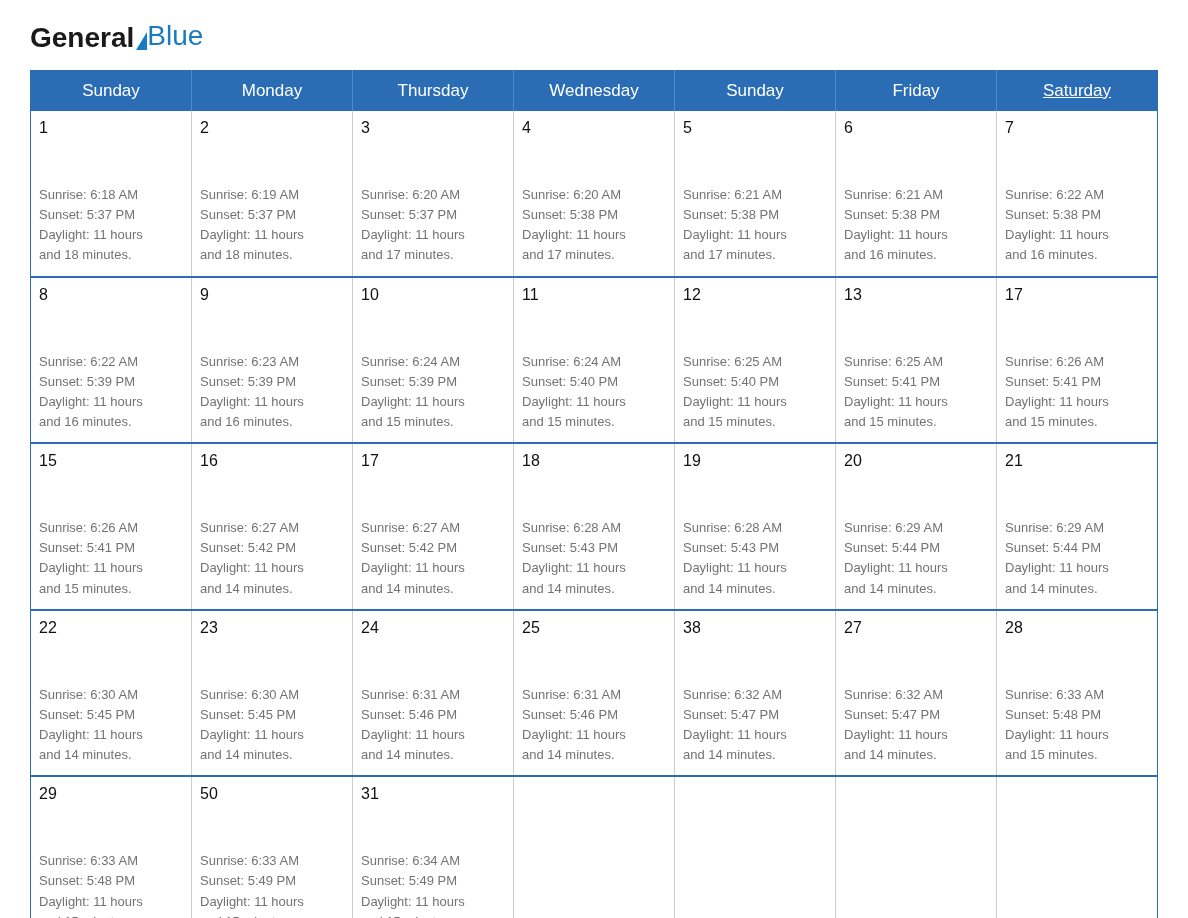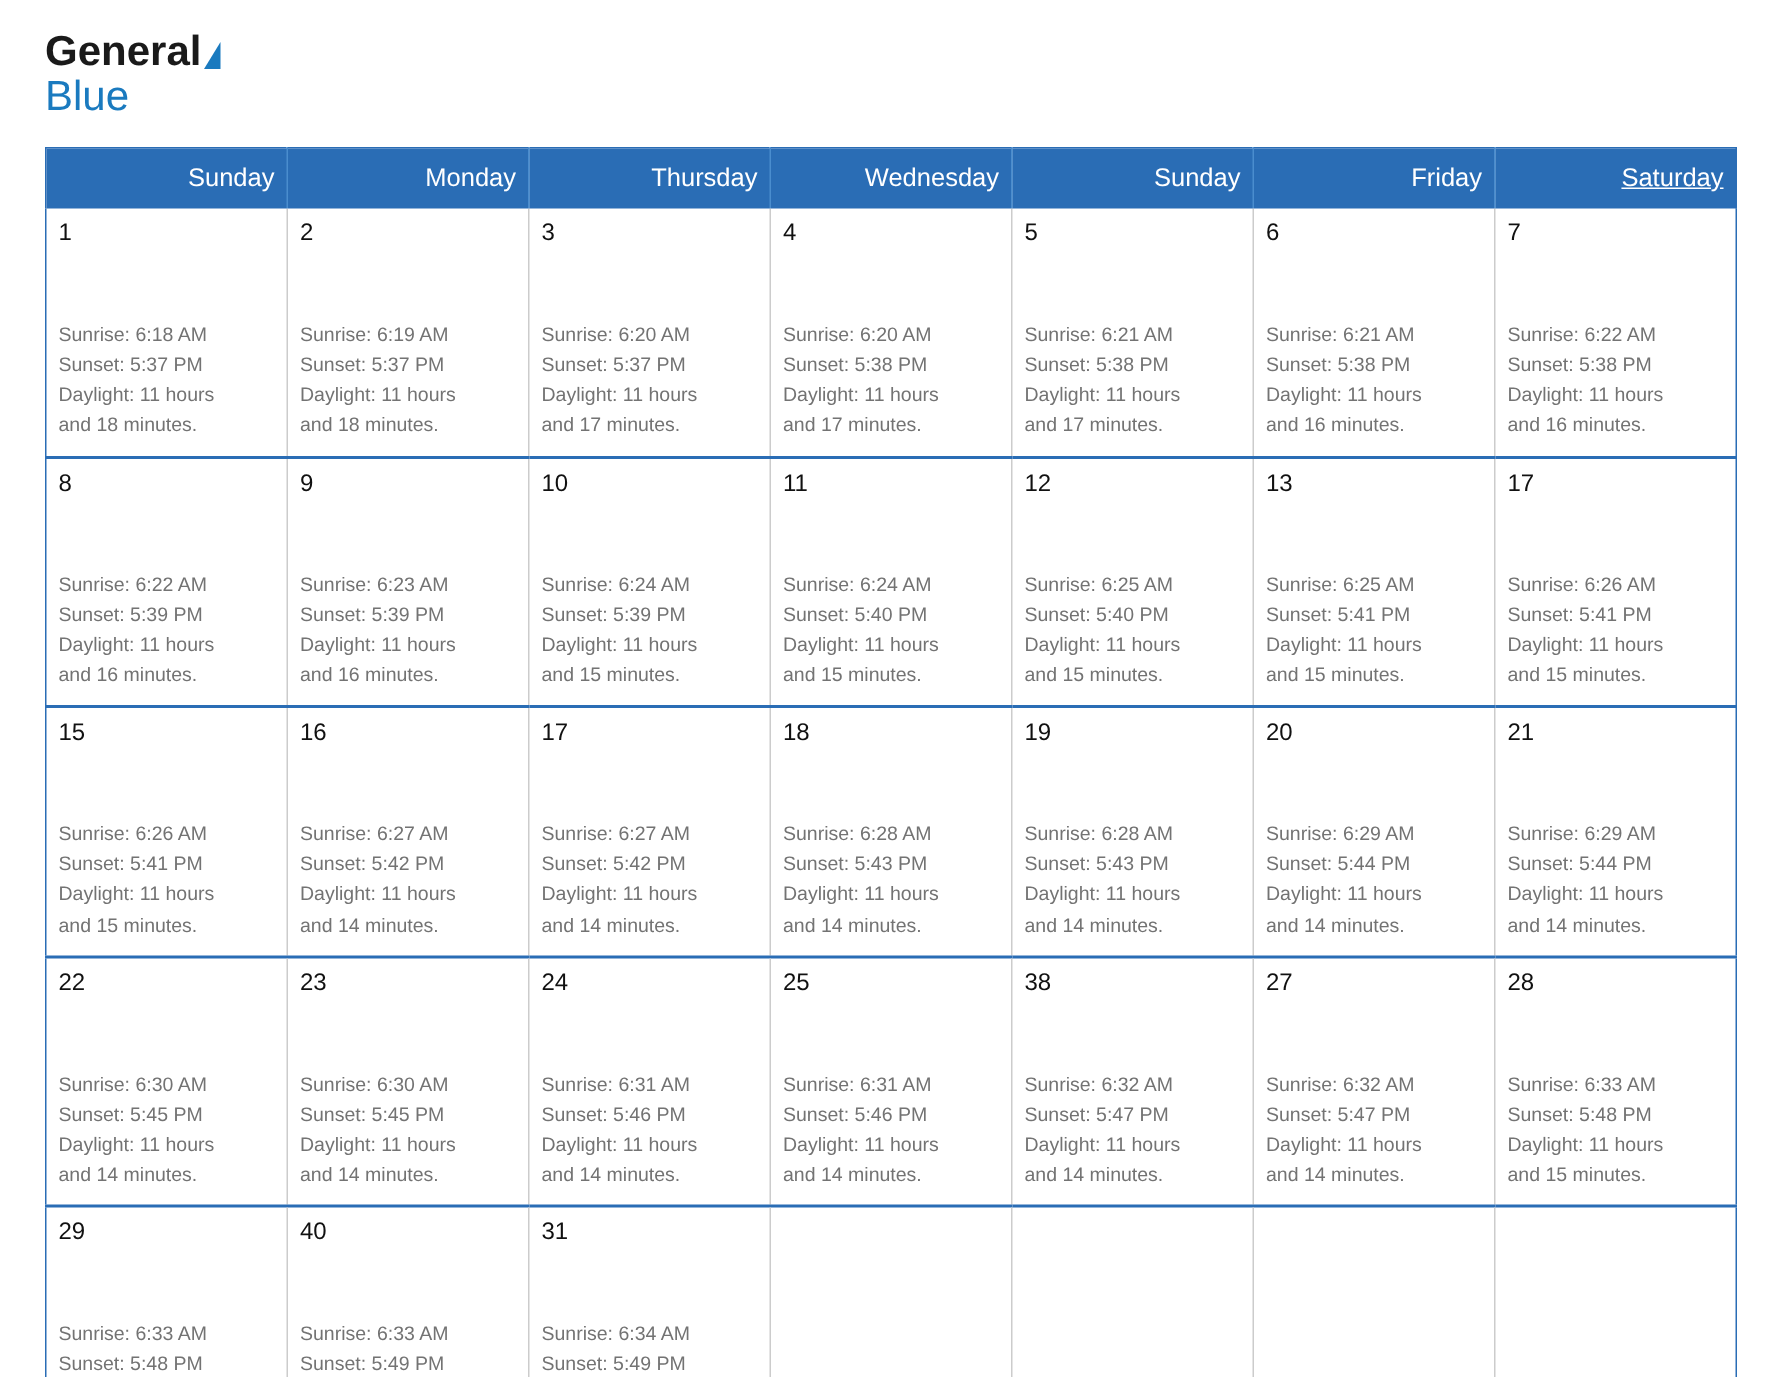--- a/index.html
+++ b/index.html
@@ -11,22 +11,22 @@
       padding: 20px 30px;
     }
     .header {
       display: flex;
       justify-content: space-between;
       align-items: flex-start;
       margin-bottom: 18px;
     }
     .logo {
       display: flex;
-      flex-direction: column;
-      align-items: flex-start;
+      flex-direction: row;
+      align-items: flex-end;
     }
     .logo-text {
       display: flex;
       align-items: flex-end;
       font-size: 28px;
       font-weight: bold;
       color: #1a1a1a;
       line-height: 1;
     }
     .logo-general { color: #1a1a1a; }
@@ -63,21 +63,21 @@
       width: 100%;
       border-collapse: collapse;
       border: 1.5px solid #2a6db5;
     }
     .calendar th {
       background-color: #2a6db5;
       color: #fff;
       font-size: 17px;
       font-weight: normal;
       padding: 10px 8px;
-      text-align: right;
+      text-align: center;
       border-right: 1px solid #4a8dce;
     }
     .calendar th:last-child { border-right: none; text-decoration: underline; }
     .calendar td {
       vertical-align: top;
       padding: 8px 8px 10px 8px;
       border-right: 1px solid #ccc;
       border-bottom: 2px solid #2a6db5;
       font-size: 13px;
       color: #222;
@@ -248,21 +248,21 @@
           <span class="day-number">28</span>
           <div class="day-info">Sunrise: 6:33 AM<br>Sunset: 5:48 PM<br>Daylight: 11 hours<br>and 15 minutes.</div>
         </td>
       </tr>
       <tr>
         <td>
           <span class="day-number">29</span>
           <div class="day-info">Sunrise: 6:33 AM<br>Sunset: 5:48 PM<br>Daylight: 11 hours<br>and 15 minutes.</div>
         </td>
         <td>
-          <span class="day-number">40</span>
+          <span class="day-number">50</span>
           <div class="day-info">Sunrise: 6:33 AM<br>Sunset: 5:49 PM<br>Daylight: 11 hours<br>and 15 minutes.</div>
         </td>
         <td>
           <span class="day-number">31</span>
           <div class="day-info">Sunrise: 6:34 AM<br>Sunset: 5:49 PM<br>Daylight: 11 hours<br>and 15 minutes.</div>
         </td>
         <td class="empty-cell"></td>
         <td class="empty-cell"></td>
         <td class="empty-cell"></td>
         <td class="empty-cell"></td>

